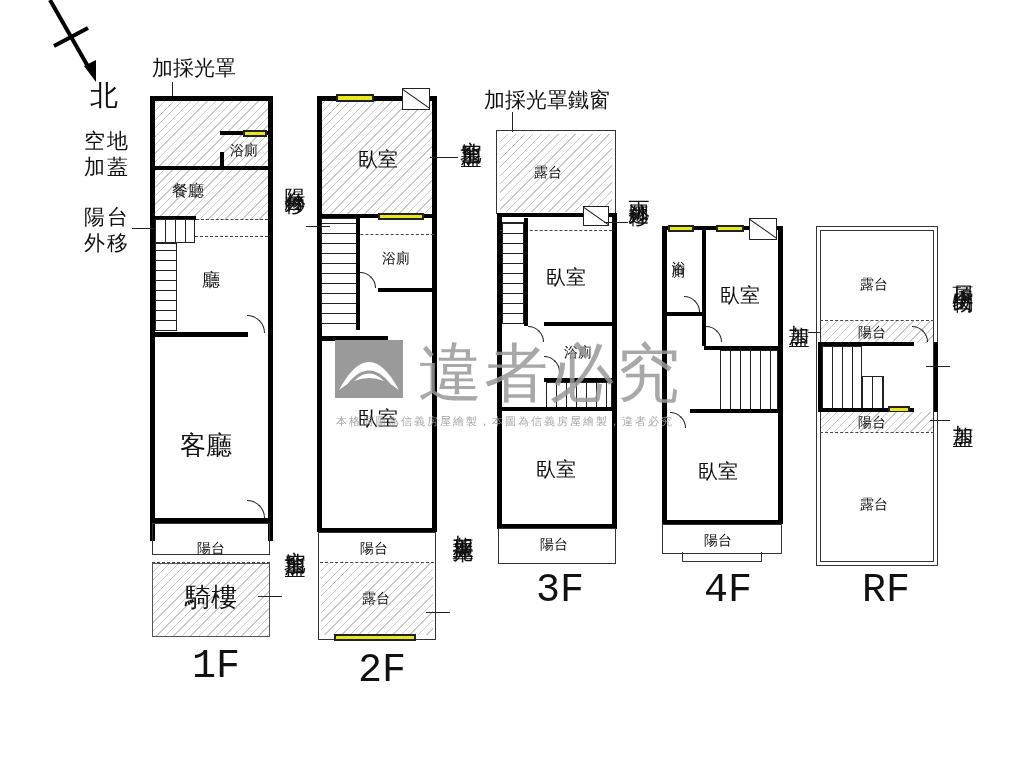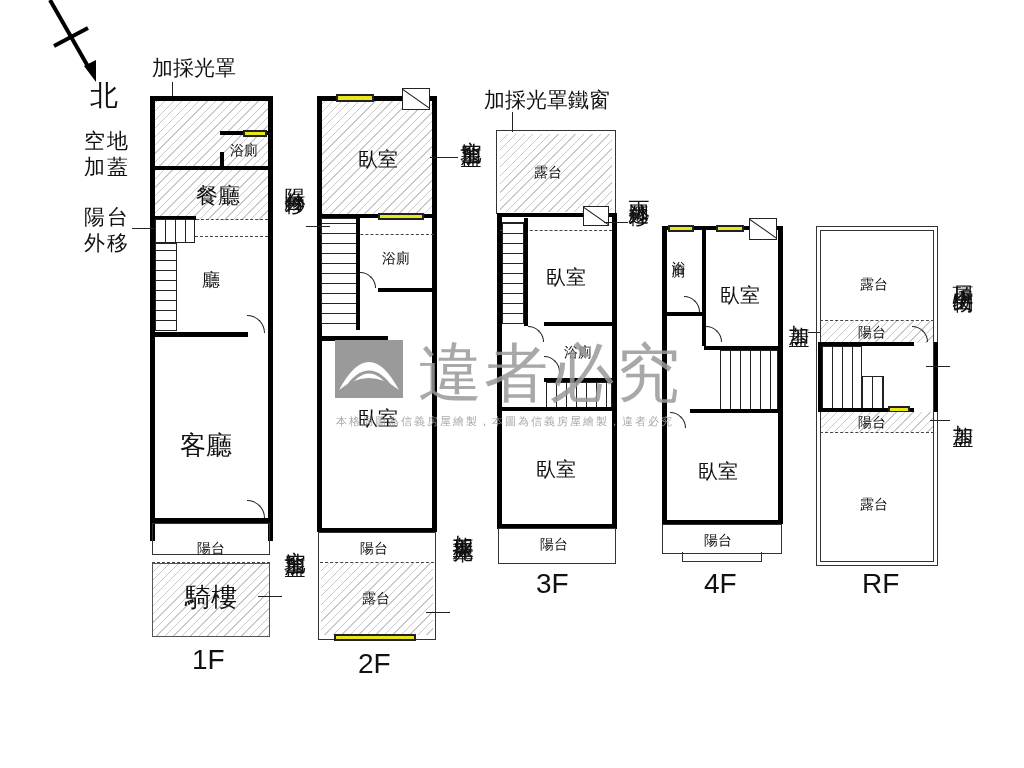--- a/index.html
+++ b/index.html
@@ -7,21 +7,21 @@
   .abs{position:absolute;}
   .lbl{position:absolute;font-family:"DejaVu Serif","Liberation Serif",serif;color:#111;line-height:1;white-space:nowrap;}
   .vlbl{position:absolute;font-family:"DejaVu Serif","Liberation Serif",serif;color:#111;writing-mode:vertical-rl;text-orientation:upright;letter-spacing:2px;line-height:1;}
   .hatch{background:repeating-linear-gradient(135deg,#fff 0,#fff 5px,#c9c9c9 5px,#c9c9c9 6px);}
   .wall{position:absolute;background:#000;}
   .thin{position:absolute;border:1.5px solid #333;box-sizing:border-box;}
   .dash{position:absolute;border-top:1.5px dashed #444;height:0;}
   .win{position:absolute;background:#e8e61c;border:2px solid #222;box-sizing:border-box;}
   .stairs{position:absolute;box-sizing:border-box;border:1px solid #222;background:repeating-linear-gradient(0deg,#fff 0,#fff 9px,#222 9px,#222 10px);}
   .stairsv{position:absolute;box-sizing:border-box;border:1px solid #222;background:repeating-linear-gradient(90deg,#fff 0,#fff 9px,#222 9px,#222 10px);}
-  .floorname{position:absolute;font-family:Liberation Sans, sans-serif;font-size:28px;color:#111;}
+  .floorname{position:absolute;font-family:Liberation Mono, monospace;font-size:40px;color:#111;}
   .room{position:absolute;font-family:"DejaVu Serif","Liberation Serif",serif;color:#111;white-space:nowrap;}
   .door{position:absolute;border:1.5px solid #222;border-left:none;border-bottom:none;border-radius:0 100% 0 0;box-sizing:border-box;}
   .ac{position:absolute;border:1.5px solid #222;background:#fff;box-sizing:border-box;overflow:hidden;}
   .ac::after{content:"";position:absolute;left:-4px;top:50%;width:140%;border-top:1.5px solid #222;transform:rotate(35deg);transform-origin:center;}
   .leader{position:absolute;background:#222;height:1px;}
   .leaderv{position:absolute;background:#222;width:1px;}
   .watermark{position:absolute;color:#9a9a9a;font-family:"DejaVu Sans","Liberation Sans",sans-serif;opacity:.85;}
   .note{position:absolute;left:172px;top:702px;font-size:16px;line-height:22px;font-family:"DejaVu Serif","Liberation Serif",serif;color:#111;}
 </style>
 </head>
@@ -43,21 +43,21 @@
   <div class="hatch abs" style="left:152px;top:98px;width:118px;height:122px"></div>
 
   <div class="wall" style="left:150px;top:96px;width:122px;height:5px"></div>
   <div class="wall" style="left:150px;top:96px;width:5px;height:445px"></div>
   <div class="wall" style="left:268px;top:96px;width:5px;height:445px"></div>
   <div class="wall" style="left:220px;top:131px;width:50px;height:4px"></div>
   <div class="win" style="left:243px;top:130px;width:24px;height:7px"></div>
   <div class="wall" style="left:220px;top:152px;width:4px;height:14px"></div>
   <div class="wall" style="left:152px;top:166px;width:118px;height:4px"></div>
   <div class="room" style="left:230px;top:142px;font-size:14px">浴廁</div>
-  <div class="room" style="left:196px;top:181px;font-size:22px">餐廳</div>
+  <div class="room" style="left:172px;top:181px;font-size:16px">餐廳</div>
 
   <div class="wall" style="left:152px;top:216px;width:44px;height:4px"></div>
   <div class="dash" style="left:196px;top:219px;width:72px"></div>
   <div class="dash" style="left:155px;top:236px;width:113px"></div>
   <div class="stairsv" style="left:155px;top:219px;width:40px;height:24px"></div>
   <div class="stairs" style="left:155px;top:243px;width:22px;height:88px"></div>
   <div class="room" style="left:202px;top:268px;font-size:18px">廳</div>
   <div class="door" style="left:247px;top:315px;width:18px;height:18px"></div>
   <div class="wall" style="left:152px;top:332px;width:96px;height:5px"></div>
   <div class="room" style="left:180px;top:428px;font-size:26px">客廳</div>

